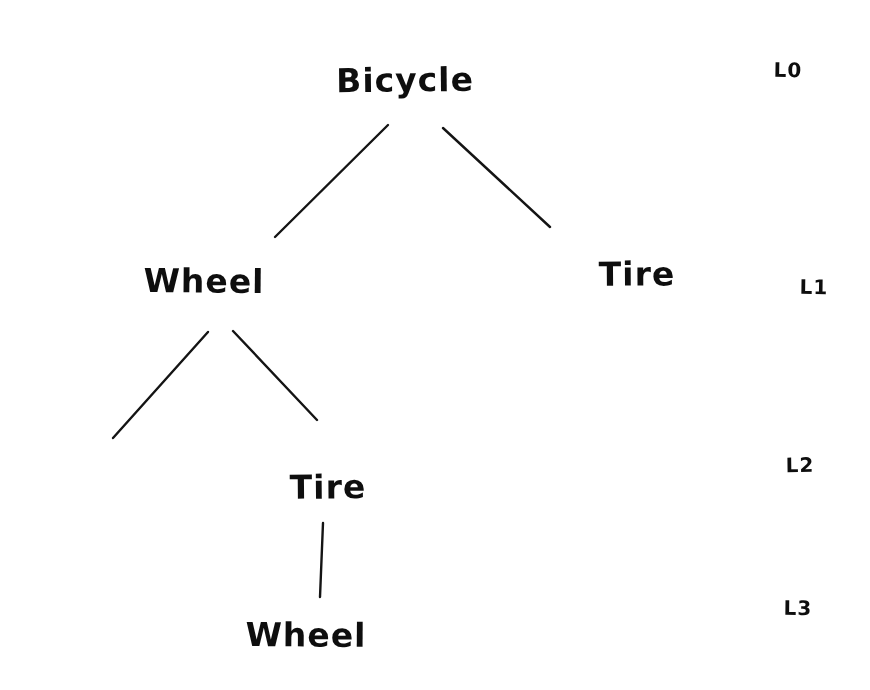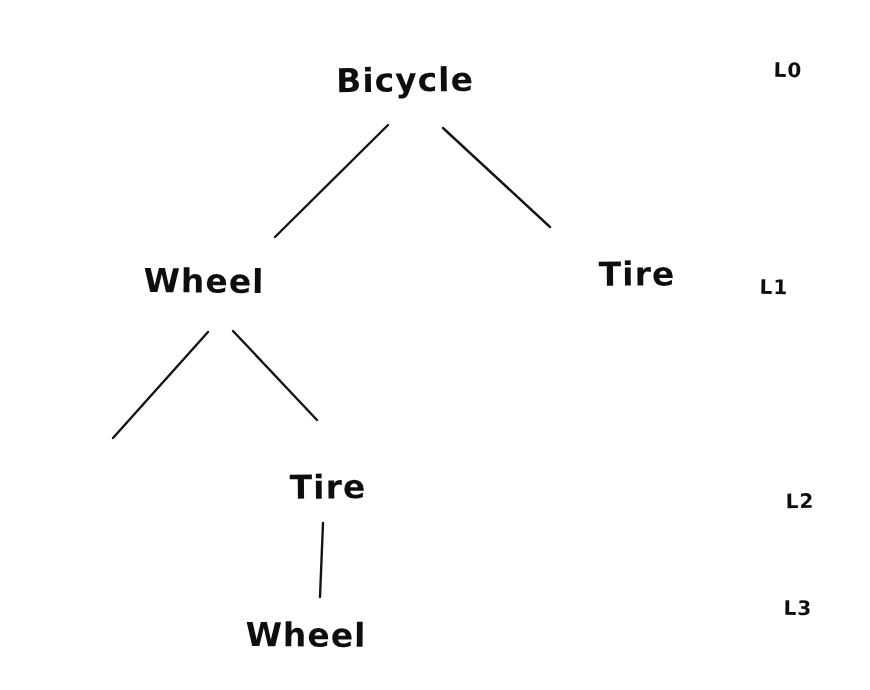--- a/index.html
+++ b/index.html
@@ -42,22 +42,22 @@
   
   .pos-bicycle { left: 405px; top: 80px;  transform: translate(-50%,-50%) rotate(-0.6deg); }
   .pos-wheel   { left: 204px; top: 281px; transform: translate(-50%,-50%) rotate(0.5deg); }
   .pos-frame   { left: 637px; top: 274px; transform: translate(-50%,-50%) rotate(-0.4deg); }
   .pos-rim     { left: 125px; top: 487px; transform: translate(-50%,-50%) rotate(0.6deg); }
   .pos-tire    { left: 328px; top: 487px; transform: translate(-50%,-50%) rotate(-0.5deg); }
   .pos-tube    { left: 306px; top: 635px; transform: translate(-50%,-50%) rotate(0.4deg); }
 
   
   .pos-l0 { left: 788px; top: 70px;  transform: translate(-50%,-50%) rotate(1deg); }
-  .pos-l1 { left: 774px; top: 287px; transform: translate(-50%,-50%) rotate(0.8deg); }
-  .pos-l2 { left: 800px; top: 465px; transform: translate(-50%,-50%) rotate(-0.8deg); margin-top: 36px; }
+  .pos-l1 { left: 814px; top: 287px; transform: translate(-50%,-50%) rotate(0.8deg); }
+  .pos-l2 { left: 800px; top: 465px; transform: translate(-50%,-50%) rotate(-0.8deg); }
   .pos-l3 { left: 798px; top: 608px; transform: translate(-50%,-50%) rotate(0.6deg); }
 </style>
 </head>
 <body>
 
 <div class="canvas">
 
   <svg class="edges" viewBox="0 0 870 690" xmlns="http://www.w3.org/2000/svg">
     <line x1="388" y1="125" x2="275" y2="237"></line>
     <line x1="443" y1="128" x2="550" y2="227"></line>

